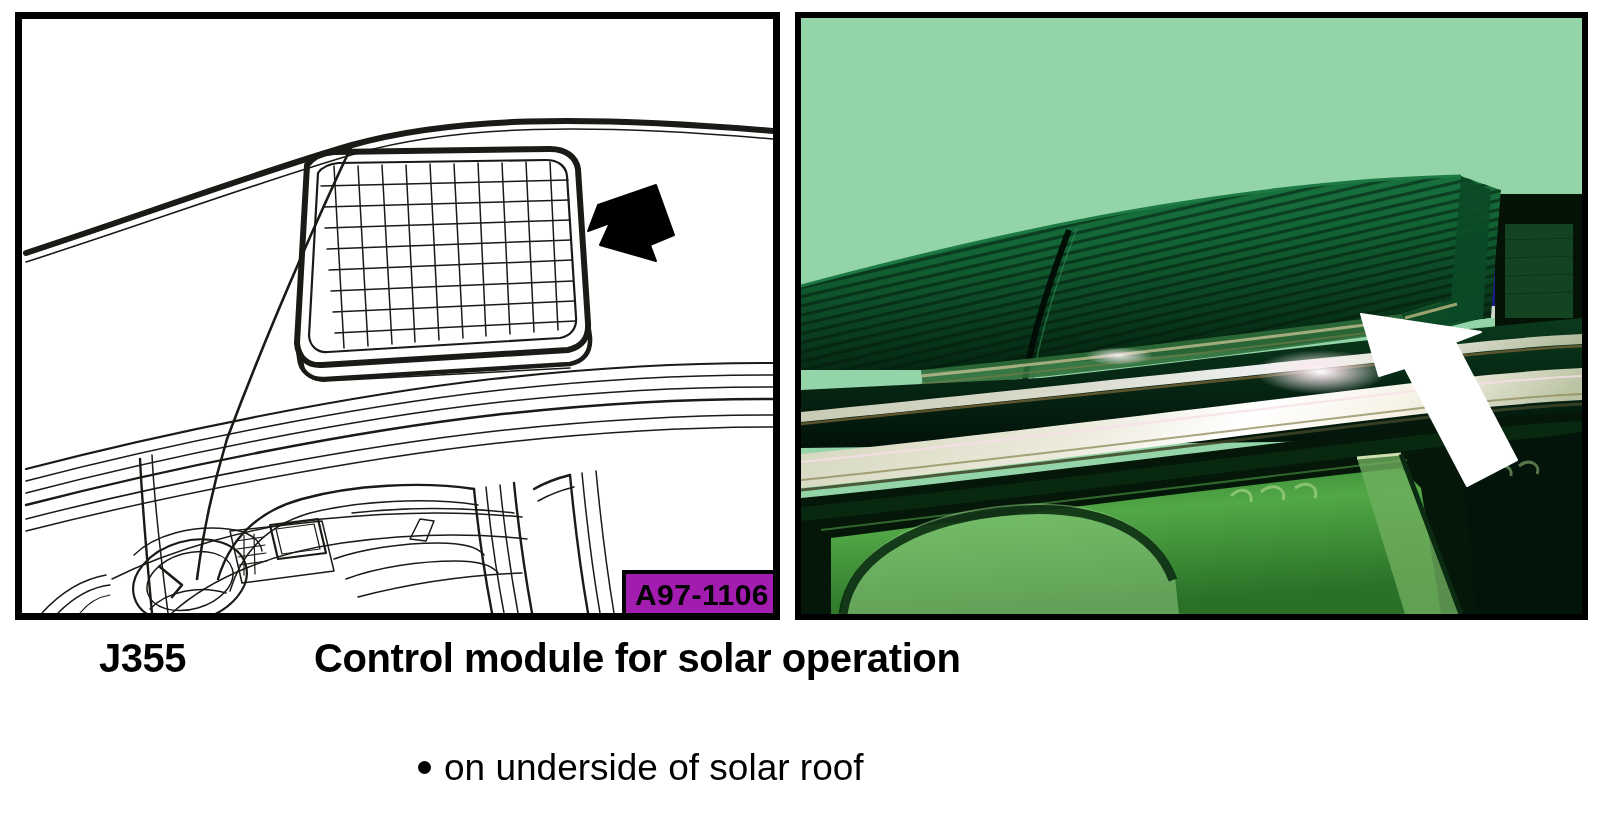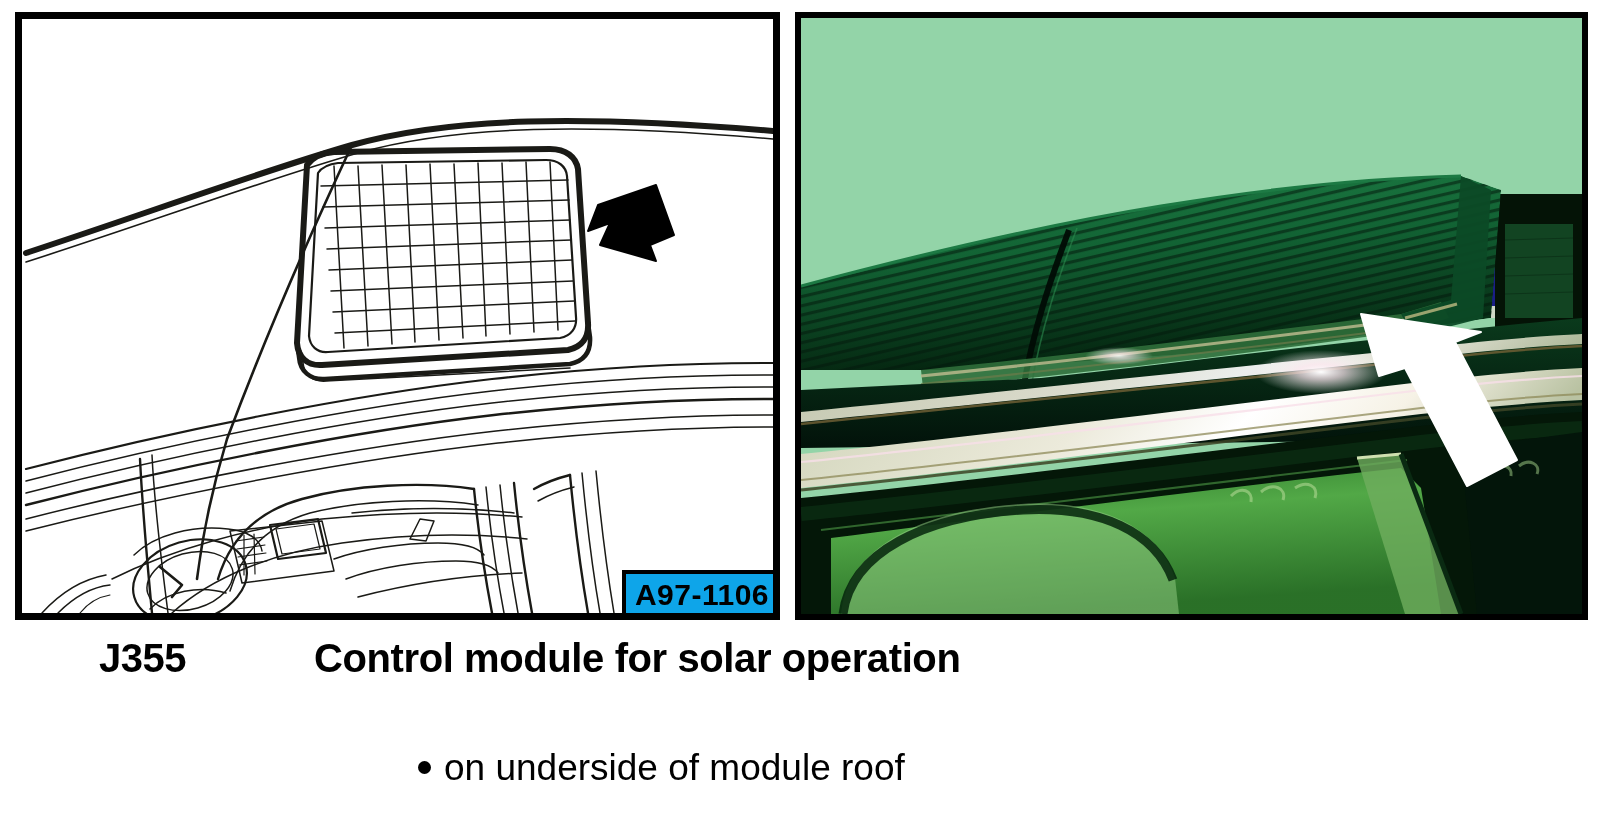--- a/index.html
+++ b/index.html
@@ -44,21 +44,21 @@
     width: 793px;
     height: 608px;
     border-width: 6px;
   }
 
   .panel-svg { display: block; width: 100%; height: 100%; }
 
   
   .code-label {
     position: absolute;
-    background: #0ea5e9;
+    background: #a21caf;
     border: 4px solid #000000;
     color: #000000;
     font-family: "Liberation Sans", sans-serif;
     font-size: 30px;
     font-weight: 700;
     letter-spacing: 0.5px;
     display: flex;
     align-items: center;
     justify-content: center;
     text-align: right;
@@ -366,15 +366,15 @@
   </div>
 </div>
 
 <div id="caption-row">
   <span id="caption-code">J355</span>
   <span id="caption-title">Control module for solar operation</span>
 </div>
 
 <div id="note-row">
   <div id="note-line">
-    <span id="note-bullet"></span><span>on underside of module roof</span>
+    <span id="note-bullet"></span><span>on underside of solar roof</span>
   </div>
 </div>
 
 </body></html>

